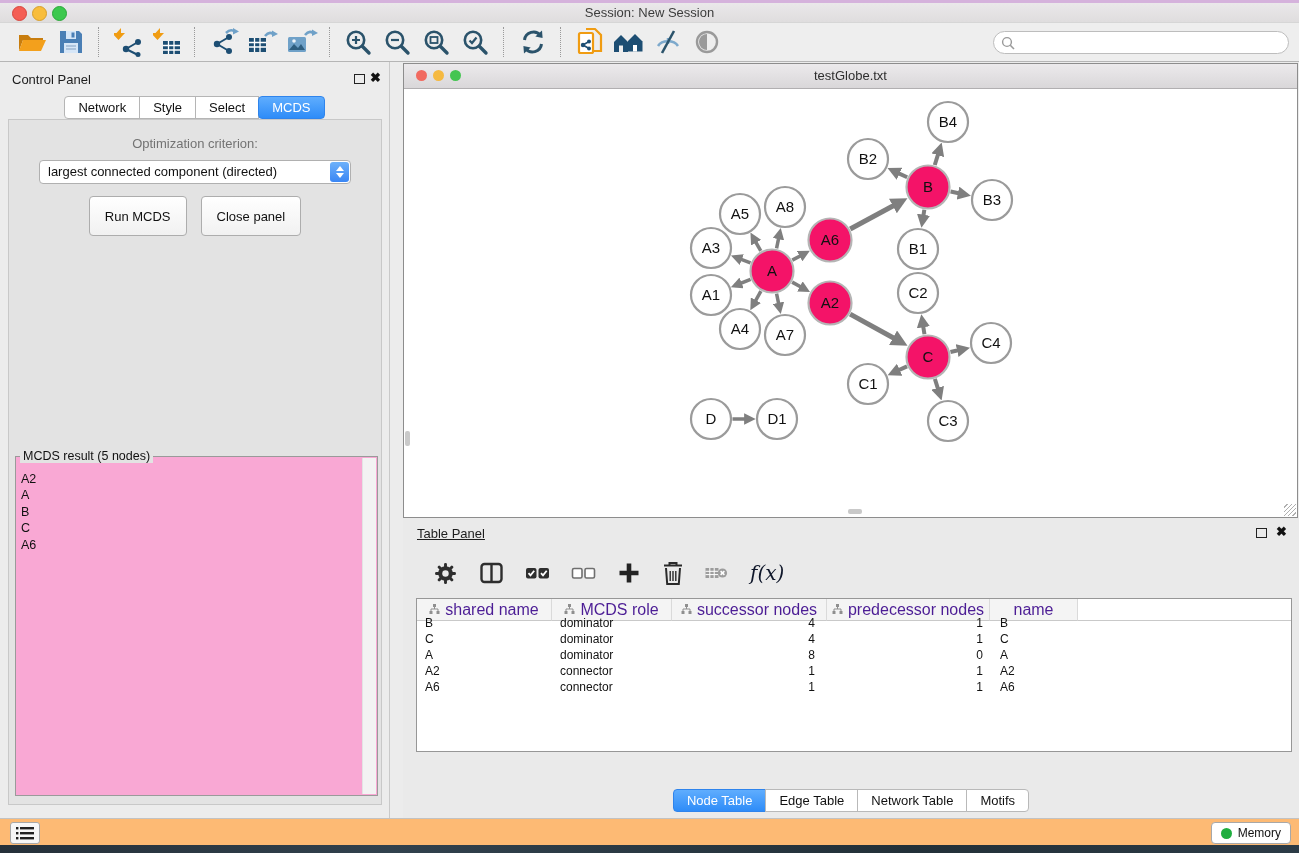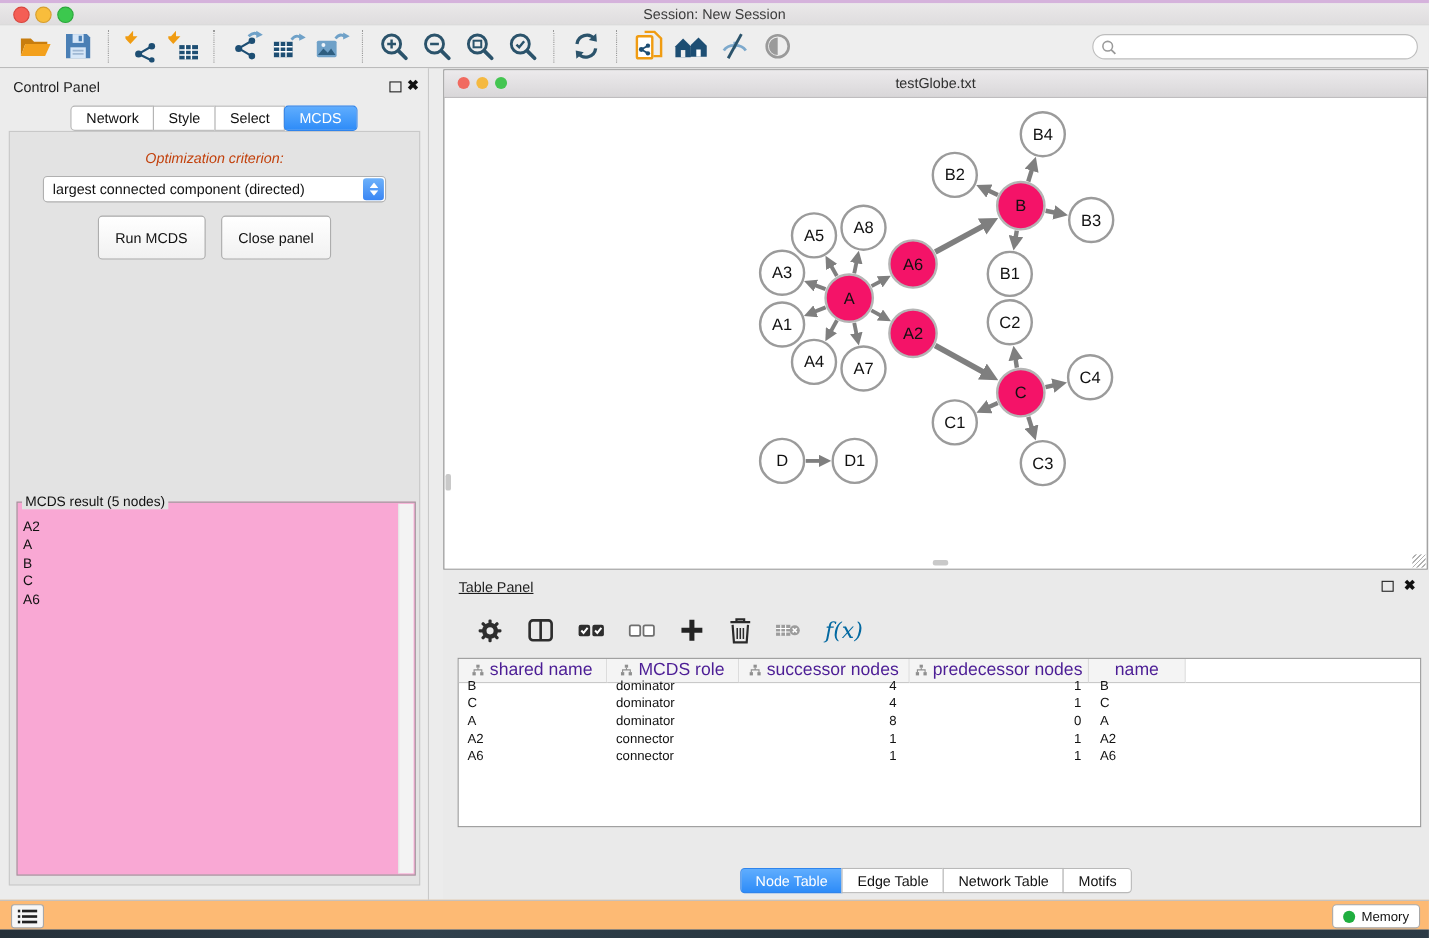--- a/index.html
+++ b/index.html
@@ -31,21 +31,21 @@
   .float-icon{position:absolute;top:12px;width:9px;height:8px;border:1.5px solid #222;display:inline-block;}
   .close-icon{position:absolute;top:8px;font-size:13px;font-weight:bold;color:#111;line-height:16px;}
   .cp-float{right:24px;} .cp-close{right:8px;}
   .cp-tabbar{position:absolute;left:0;top:34px;width:100%;display:flex;justify-content:center;}
   .cp-tab{height:21px;line-height:21px;padding:0 13px;font-size:13px;background:#fff;color:#111;
           border:1px solid #b5b5b5;margin-left:-1px;}
   .cp-tab:first-child{border-radius:4px 0 0 4px;margin-left:0;}
   .cp-tab.active{background:linear-gradient(#5fadfe,#2e8cf8);color:#fff;border-color:#2f84ec;border-radius:4px;position:relative;z-index:1;}
   .cp-content{position:absolute;left:8px;top:57px;width:374px;height:686px;background:#e3e3e3;
               border:1px solid #c8c8c8;box-sizing:border-box;}
-  .opt-label{margin-top:16px;text-align:center;font-size:13px;color:#c2410c;font-style:italic;}
+  .opt-label{margin-top:16px;text-align:center;font-size:13px;color:#737373;}
   .dropdown{position:relative;width:312px;height:24px;margin:9px auto 0;background:#fff;
             border:1px solid #b0b0b0;border-radius:4px;box-sizing:border-box;}
   .dd-value{line-height:22px;padding-left:8px;font-size:13px;color:#111;white-space:nowrap;overflow:hidden;}
   .dd-stepper{position:absolute;right:1px;top:1px;width:19px;height:20px;border-radius:3px;
               background:linear-gradient(#6db1fa,#3a86f4);display:flex;flex-direction:column;
               align-items:center;justify-content:center;gap:2px;}
   .btn-row{margin-top:12px;display:flex;justify-content:center;gap:14px;}
   .btn{height:40px;padding:0 15px;background:linear-gradient(#ffffff,#f1f1f1);border:1px solid #adadad;
        border-radius:4px;font-size:13px;color:#111;font-family:"Liberation Sans",sans-serif;text-align:center;}
   .result-box{position:absolute;left:6px;right:3px;top:336px;bottom:8px;border:1px solid #9a9a9a;background:#f9a8d4;}
@@ -65,21 +65,21 @@
   .v-thumb{position:absolute;left:1px;top:367px;width:5px;height:15px;background:#c9c9c9;border-radius:2px;}
   .h-thumb{position:absolute;left:444px;bottom:3px;width:14px;height:5px;background:#c9c9c9;border-radius:2px;}
   .resize-grip{position:absolute;right:1px;bottom:1px;width:12px;height:12px;
      background:repeating-linear-gradient(135deg,transparent 0 2px,#b0b0b0 2px 3px);}
   
   .table-panel{position:absolute;left:403px;top:518px;width:896px;height:300px;background:#eaeaea;}
   .tp-title{position:absolute;left:14px;top:8px;font-size:13px;color:#1d1d1d;text-decoration:underline;}
   .tp-float{right:32px;top:10px;} .tp-close{right:12px;top:6px;}
   .tp-toolbar{position:absolute;left:0;right:0;top:32px;height:46px;display:flex;align-items:center;
               padding-left:30px;gap:21px;}
-  .fx-label{font-family:"DejaVu Serif",serif;font-style:italic;font-size:20px;color:#0369a1;}
+  .fx-label{font-family:"DejaVu Serif",serif;font-style:italic;font-size:20px;color:#0f172a;}
   .tp-table{position:absolute;left:13px;right:7px;top:80px;bottom:66px;border:1px solid #979797;
             background:#fff;display:grid;grid-template-columns:135px 120px 155px 163px 88px 1fr;
             grid-auto-rows:16px;align-content:start;overflow:hidden;}
   .th{height:21px;background:#f4f4f4;border-right:1px solid #dadada;border-bottom:1px solid #c9c9c9;
       display:flex;align-items:center;justify-content:center;gap:5px;font-size:16px;color:#4c1d95;}
   .th.filler{background:#fff;border-right:none;}
   .td{font-size:12px;color:#121212;line-height:16px;white-space:nowrap;overflow:hidden;}
   .td.c0{padding-left:8px;} .td.c1{padding-left:8px;}
   .td.c2{text-align:right;padding-right:12px;} .td.c3{text-align:right;padding-right:7px;}
   .td.c4{padding-left:10px;}

